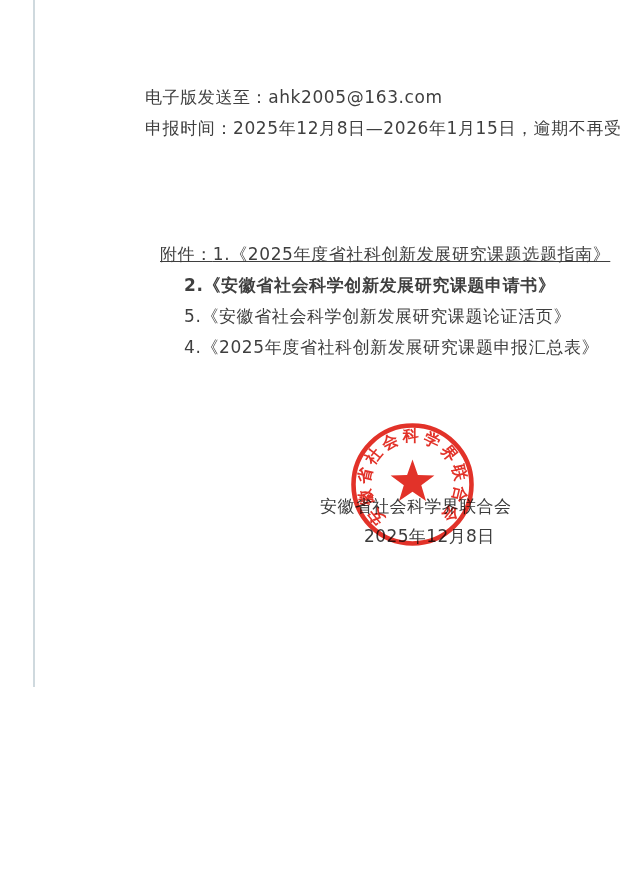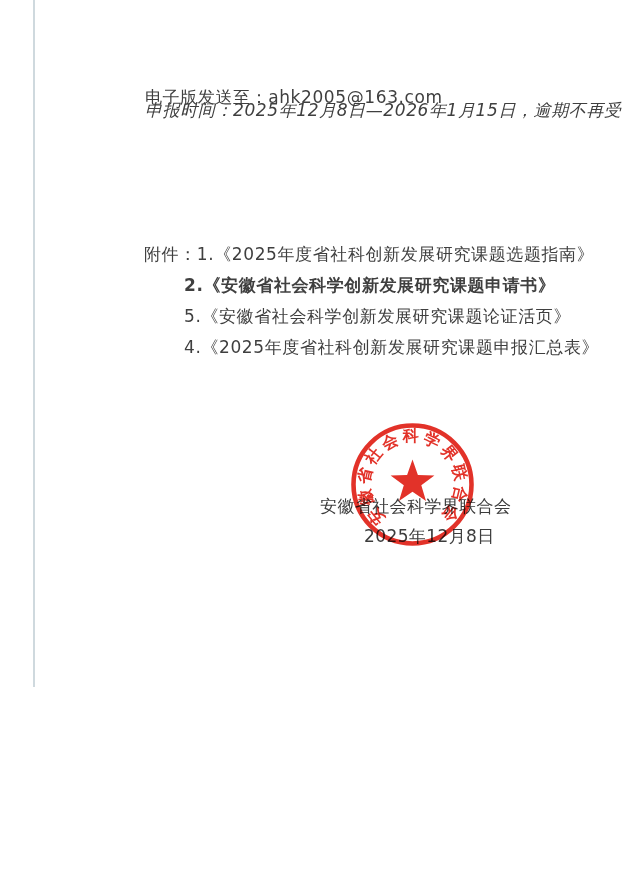--- a/index.html
+++ b/index.html
@@ -62,23 +62,23 @@
   }
 </style>
 </head>
 <body>
 
 <div class="page">
 
   <div class="edge-line"></div>
 
   <div class="doc-line" style="left:113px; top:86px;">电子版发送至：ahk2005@163.com</div>
-  <div class="doc-line" style="left:113px; top:99px;font-style:italic;">申报时间：2025年12月8日—2026年1月15日，逾期不再受</div>
+  <div class="doc-line" style="left:113px; top:117px;">申报时间：2025年12月8日—2026年1月15日，逾期不再受</div>
 
-  <div class="doc-line attach-row" style="left:112px; top:243px;">
+  <div class="doc-line attach-row" style="left:128px; top:243px;text-decoration:underline;">
     <span class="attach-label">附件：</span>
     <span>1.《2025年度省社科创新发展研究课题选题指南》</span>
   </div>
   <div class="doc-line" style="left:152px; top:274px;font-weight:bold;">2.《安徽省社会科学创新发展研究课题申请书》</div>
   <div class="doc-line" style="left:152px; top:305px;">5.《安徽省社会科学创新发展研究课题论证活页》</div>
   <div class="doc-line" style="left:152px; top:336px;">4.《2025年度省社科创新发展研究课题申报汇总表》</div>
 
   <div class="signature" style="left:288px; top:495px;">安徽省社会科学界联合会</div>
   <div class="signature" style="left:332px; top:525px;">2025年12月8日</div>
 

